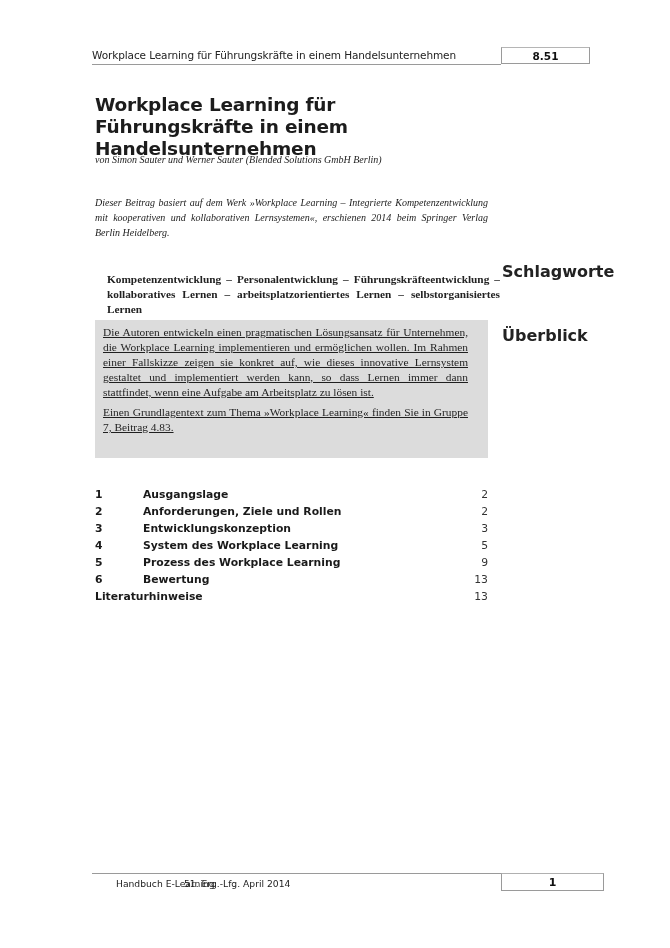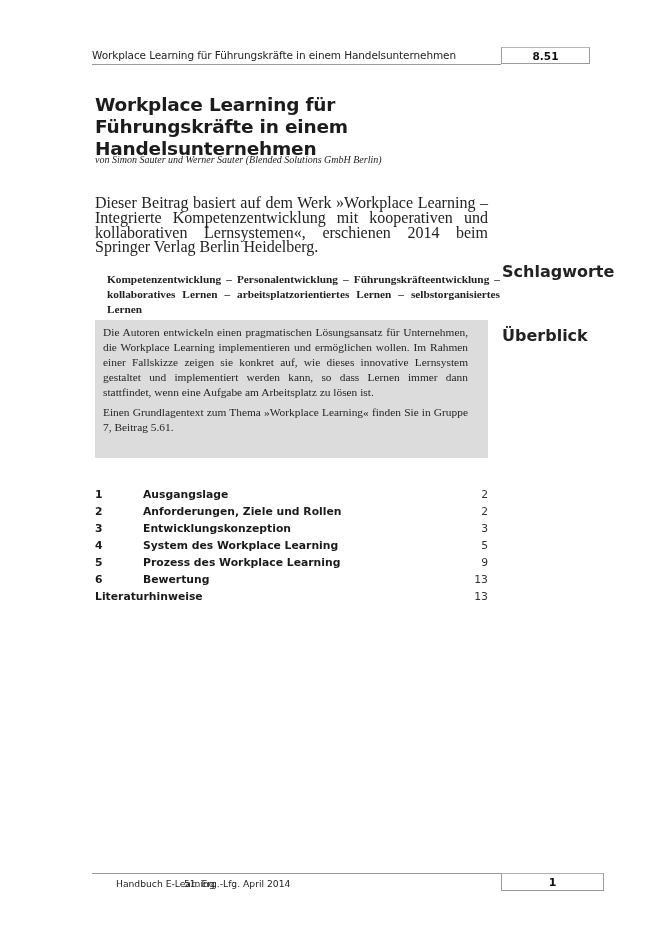--- a/index.html
+++ b/index.html
@@ -81,21 +81,22 @@
       color: #222;
       white-space: nowrap;
     }
 
     
     .note {
       position: absolute;
       left: 95px;
       top: 196px;
       width: 393px;
-      font-size: 16px;
+      font-size: 10px;
+      font-style: italic;
       line-height: 14.8px;
       text-align: justify;
       color: #222;
       margin: 0;
     }
 
     
     .keywords {
       position: absolute;
       left: 95px;
@@ -127,20 +128,21 @@
       background: #dcdcdc;
       box-sizing: border-box;
       padding: 5px 8px 6px 8px;
     }
     .overview-box p {
       margin: 0 12px 5px 0;
       font-size: 11.4px;
       line-height: 15px;
       text-align: justify;
       color: #1f1f1f;
+      text-decoration: underline;
     }
 
     
     .toc {
       position: absolute;
       left: 95px;
       top: 486px;
       width: 393px;
     }
     .toc-row {
@@ -232,21 +234,21 @@
 <h1 class="main-title sans">Workplace Learning für Führungskräfte in einem Handelsunternehmen</h1>
 <div class="authors serif">von Simon Sauter und Werner Sauter (Blended Solutions GmbH Berlin)</div>
 
 <p class="note serif">Dieser Beitrag basiert auf dem Werk »Workplace Learning – Integrierte Kompetenzentwicklung mit kooperativen und kollaborativen Lernsystemen«, erschienen 2014 beim Springer Verlag Berlin Heidelberg.</p>
 
 <p class="keywords serif">Kompetenzentwicklung – Personalentwicklung – Führungskräfteentwicklung – kollaboratives Lernen – arbeitsplatzorientiertes Lernen – selbstorganisiertes Lernen</p>
 <div class="side-label sans" style="top:262px;">Schlagworte</div>
 
 <div class="overview-box serif">
   <p>Die Autoren entwickeln einen pragmatischen Lösungsansatz für Unternehmen, die Workplace Learning implementieren und ermöglichen wollen. Im Rahmen einer Fallskizze zeigen sie konkret auf, wie dieses innovative Lernsystem gestaltet und implementiert werden kann, so dass Lernen immer dann stattfindet, wenn eine Aufgabe am Arbeitsplatz zu lösen ist.</p>
-  <p>Einen Grundlagentext zum Thema »Workplace Learning« finden Sie in Gruppe 7, Beitrag 5.61.</p>
+  <p>Einen Grundlagentext zum Thema »Workplace Learning« finden Sie in Gruppe 7, Beitrag 4.83.</p>
 </div>
 <div class="side-label sans" style="top:326px;">Überblick</div>
 
 <div class="toc sans">
   <div class="toc-row">
     <span class="num">1</span>
     <span class="label">Ausgangslage</span>
     <span class="page">2</span>
   </div>
   <div class="toc-row">

